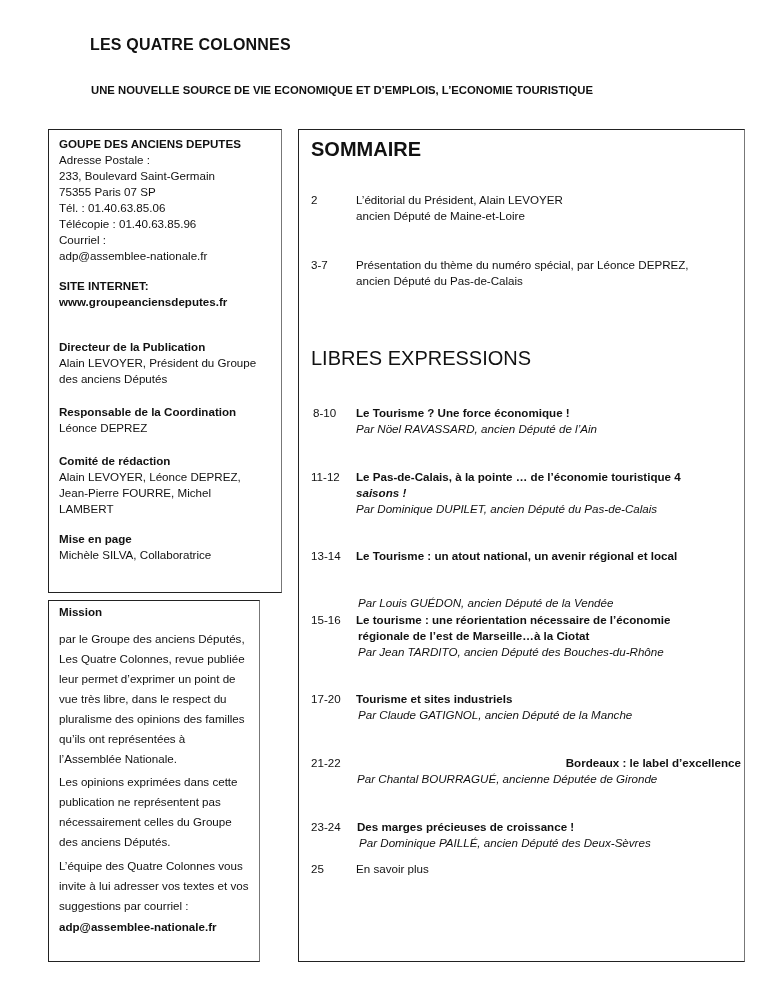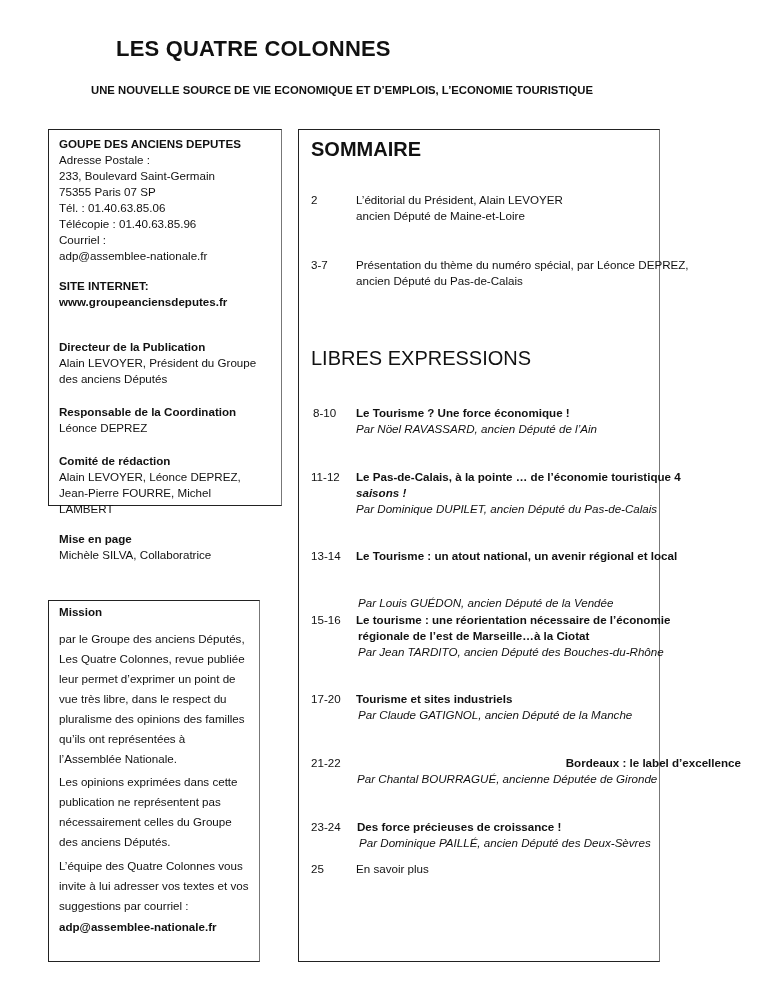--- a/index.html
+++ b/index.html
@@ -2,35 +2,35 @@
 <html><head>
 <meta charset="utf-8">
 <style>
   html, body { margin: 0; padding: 0; }
   body {
     width: 768px; height: 994px; background: #ffffff; position: relative;
     font-family: "Liberation Sans", sans-serif; color: #111111; overflow: hidden;
   }
   .title {
     position: absolute; left: 90px; top: 36px;
-    font-size: 22px; font-weight: bold; letter-spacing: 0.2px; margin-left: 26px;
+    font-size: 16px; font-weight: bold; letter-spacing: 0.2px;
   }
   .subtitle {
     position: absolute; left: 91px; top: 84px;
     font-size: 11.3px; font-weight: bold;
   }
   .box {
     position: absolute; box-sizing: border-box;
     border-top: 1.5px solid #222; border-left: 1.5px solid #222;
     border-right: 1.5px solid #777; border-bottom: 1.5px solid #222;
     background: #fff;
   }
-  #box-info { left: 48px; top: 129px; width: 234px; height: 377px; }
+  #box-info { left: 48px; top: 129px; width: 234px; height: 464px; }
   #box-mission { left: 48px; top: 600px; width: 212px; height: 362px; }
-  #box-summary { left: 298px; top: 129px; width: 362px; height: 833px; }
+  #box-summary { left: 298px; top: 129px; width: 447px; height: 833px; }
 
   .info-block { position: absolute; left: 10px; font-size: 11.6px; line-height: 16px; }
   .info-block .h { font-weight: bold; }
   .info-block div { white-space: nowrap; }
 
   .mission-title { position: absolute; left: 10px; top: 4px; font-size: 11.6px; font-weight: bold; }
   .mission-p { position: absolute; left: 10px; width: 212px; font-size: 11.6px; line-height: 20px; }
   .justify { text-align: justify; text-align-last: left; }
   .mission-email { position: absolute; left: 10px; top: 319px; font-size: 11.6px; font-weight: bold; }
 
@@ -176,21 +176,21 @@
     <div class="pg">21-22</div>
     <div class="body">
       <div class="t" style="padding-left:1px;text-align:right;">Bordeaux : le label d’excellence</div>
       <div class="a" style="padding-left:1px;">Par Chantal BOURRAGUÉ, ancienne Députée de Gironde</div>
     </div>
   </div>
 
   <div class="entry" style="top:689px;">
     <div class="pg">23-24</div>
     <div class="body">
-      <div class="t" style="padding-left:1px;">Des force précieuses de croissance !</div>
+      <div class="t" style="padding-left:1px;">Des marges précieuses de croissance !</div>
       <div class="a" style="padding-left:3px;">Par Dominique PAILLÉ, ancien Député des Deux-Sèvres</div>
     </div>
   </div>
 
   <div class="entry" style="top:731px;">
     <div class="pg">25</div>
     <div class="body">
       <div>En savoir plus</div>
     </div>
   </div>

